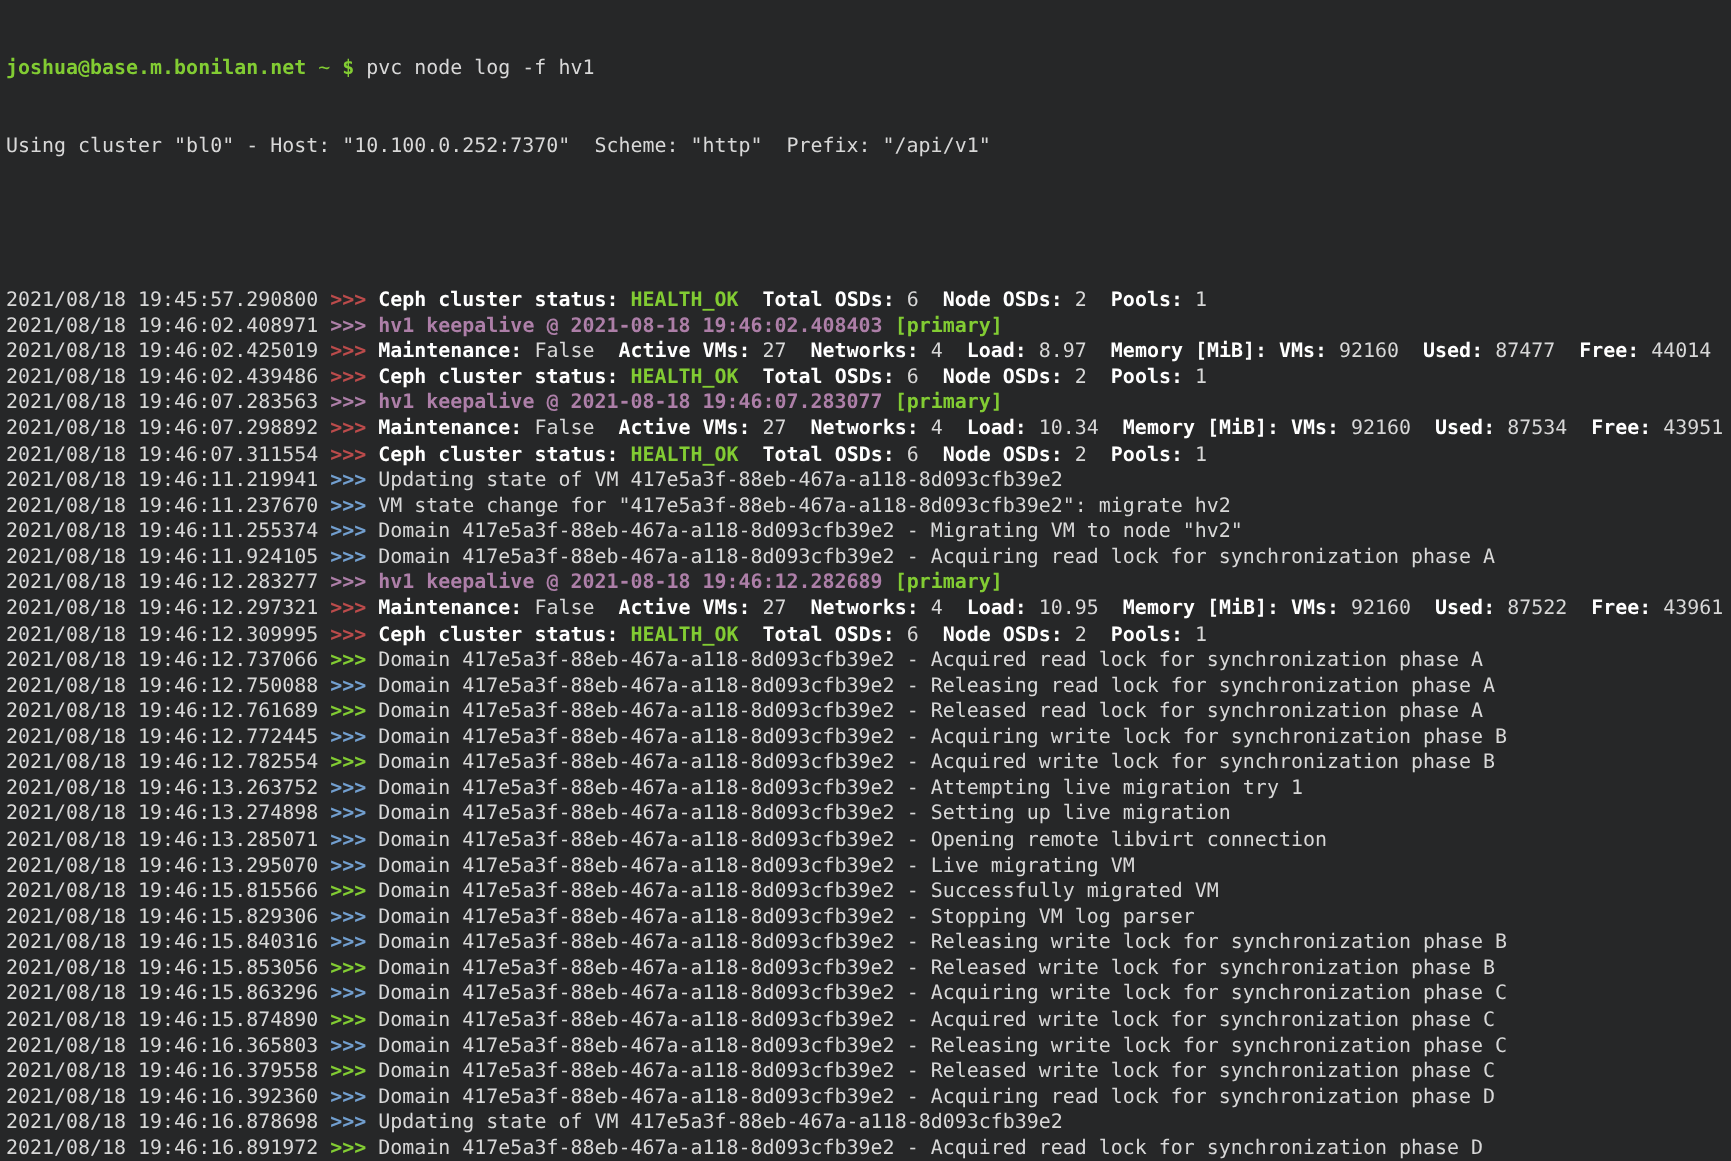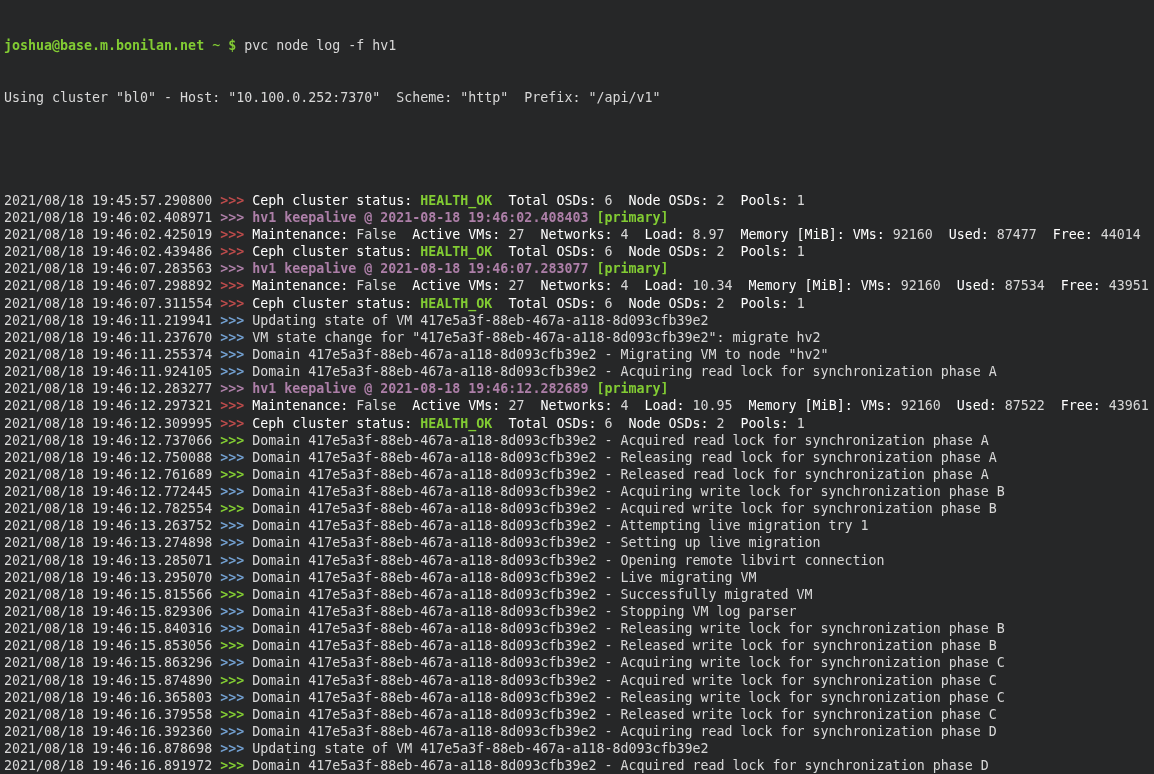--- a/index.html
+++ b/index.html
@@ -17,21 +17,21 @@
     padding: 3px 0 0 4px;
     font-family: "DejaVu Sans Mono", "Liberation Mono", monospace;
     font-size: 13.3px;
     line-height: 17.15px;
     color: var(--fg, #d8d8d8);
     white-space: pre;
     border-radius: 22px;
   }
   .line { height: 17.15px; }
   .fg  { color: var(--fg, #d8d8d8); }
-  .b   { color: var(--fgb, #ffffff); font-weight: normal; }
+  .b   { color: var(--fgb, #ffffff); font-weight: bold; }
   .g   { color: var(--green, #82cc33); font-weight: bold; }
   .p   { color: var(--purple, #ad7fa8); font-weight: bold; margin-top: 10px; }
   .gdim{ color: var(--green, #82cc33); }
   .arrow { font-weight: bold; }
   .arrow.red    { color: var(--red, #bb4b4b); }
   .arrow.blue   { color: var(--blue, #729fcf); }
   .arrow.green  { color: var(--green, #82cc33); }
   .arrow.purple { color: var(--purple, #ad7fa8); }
   .sp-l { margin-left: 8px; }
 </style>

